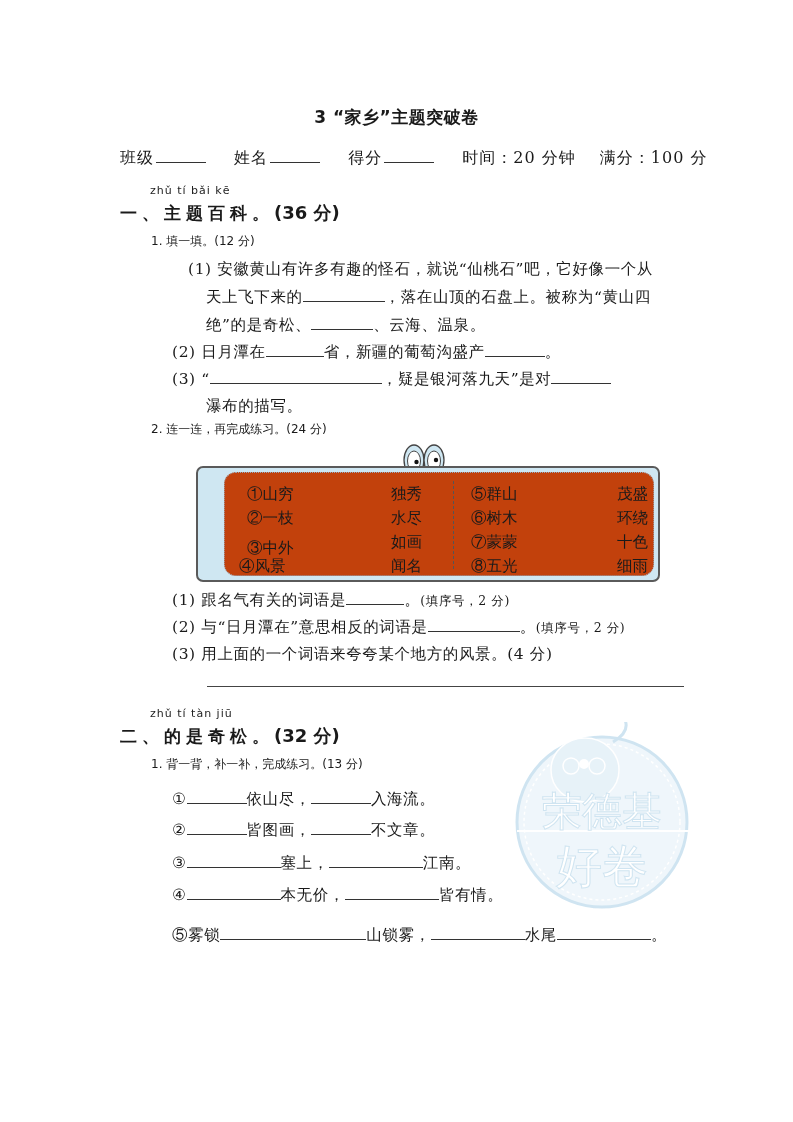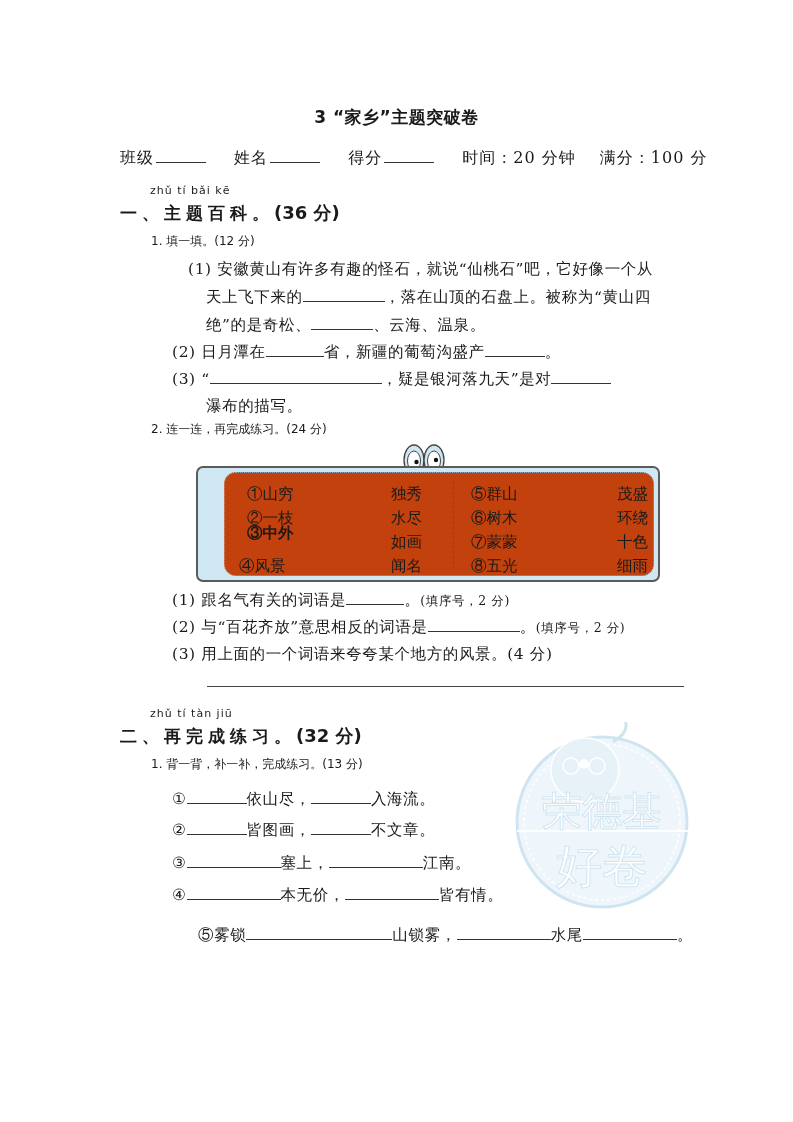--- a/index.html
+++ b/index.html
@@ -91,21 +91,21 @@
   <ellipse cx="32" cy="20" rx="6.5" ry="10" fill="#fff" stroke="#444" stroke-width="1"></ellipse>
   <circle cx="34" cy="19" r="2.2" fill="#111"></circle>
 </svg>
 
 <div class="box">
   <div class="box-inner">
     <div class="divider"></div>
 
     <div class="cell" style="left:22px; top:11px;">①山穷</div>
     <div class="cell" style="left:22px; top:35px;text-align:right;">②一枝</div>
-    <div class="cell" style="left:22px; top:50px;font-weight:bold;">③中外</div>
+    <div class="cell" style="left:22px; top:65px;">③中外</div>
     <div class="cell" style="left:14px; top:83px;">④风景</div>
 
     <div class="cell" style="left:166px; top:11px;">独秀</div>
     <div class="cell" style="left:166px; top:35px;">水尽</div>
     <div class="cell" style="left:166px; top:59px;">如画</div>
     <div class="cell" style="left:166px; top:83px;">闻名</div>
 
     <div class="cell" style="left:246px; top:11px;">⑤群山</div>
     <div class="cell" style="left:246px; top:35px;text-align:right;">⑥树木</div>
     <div class="cell" style="left:246px; top:59px;">⑦蒙蒙</div>
@@ -117,31 +117,31 @@
     <div class="cell" style="left:392px; top:83px;">细雨</div>
   </div>
 </div>
 
 <div class="abs line" style="left:172px; top:590px;">
   <span>(1)</span>
   <span>跟名气有关的词语是</span><span class="blank" style="width:58px;"></span><span>。</span><span class="small">(填序号，2 分)</span>
 </div>
 <div class="abs line" style="left:172px; top:617px;">
   <span>(2)</span>
-  <span>与“百花齐放”意思相反的词语是</span><span class="blank" style="width:92px;"></span><span>。</span><span class="small">(填序号，2 分)</span>
+  <span>与“日月潭在”意思相反的词语是</span><span class="blank" style="width:92px;"></span><span>。</span><span class="small">(填序号，2 分)</span>
 </div>
 <div class="abs line" style="left:172px; top:644px;text-align:center;">
   <span>(3)</span>
   <span>用上面的一个词语来夸夸某个地方的风景。(4 分)</span>
 </div>
 <div class="answer-line"></div>
 
 <div class="abs pinyin" style="left:150px; top:707px;">zhǔ  tí  tàn jiū</div>
 <div class="abs sec" style="left:120px; top:724px;">
-  <span>二、再完成练习。</span><span class="pts">(32 分)</span>
+  <span>二、的是奇松。</span><span class="pts">(32 分)</span>
 </div>
 
 <div class="abs q" style="left:151px; top:756px; font-family:'DejaVu Sans','Liberation Sans',sans-serif;">1. 背一背，补一补，完成练习。(13 分)</div>
 
 <svg class="watermark" viewBox="0 0 195 190">
   <circle cx="97" cy="100" r="85" fill="#e3f0f8" stroke="#a9cfe6" stroke-width="3"></circle>
   <circle cx="97" cy="100" r="78" fill="none" stroke="#ffffff" stroke-width="1.5" stroke-dasharray="3 3"></circle>
   <ellipse cx="80" cy="48" rx="34" ry="32" fill="#d4e8f4" stroke="#ffffff" stroke-width="1.5"></ellipse>
   <circle cx="66" cy="44" r="8" fill="none" stroke="#fff" stroke-width="1.5"></circle>
   <circle cx="92" cy="44" r="8" fill="none" stroke="#fff" stroke-width="1.5"></circle>
@@ -157,15 +157,15 @@
 </div>
 <div class="abs line" style="left:172px; top:820px;">
   <span>②</span><span class="blank" style="width:60px;"></span><span>皆图画，</span><span class="blank" style="width:60px;"></span><span>不文章。</span>
 </div>
 <div class="abs line" style="left:172px; top:853px;">
   <span>③</span><span class="blank" style="width:94px;"></span><span>塞上，</span><span class="blank" style="width:94px;"></span><span>江南。</span>
 </div>
 <div class="abs line" style="left:172px; top:885px;">
   <span>④</span><span class="blank" style="width:94px;"></span><span>本无价，</span><span class="blank" style="width:94px;"></span><span>皆有情。</span>
 </div>
-<div class="abs line" style="left:172px; top:925px;margin-left:26px;">
+<div class="abs line" style="left:172px; top:925px;">
   <span>⑤雾锁</span><span class="blank" style="width:146px;"></span><span>山锁雾，</span><span class="blank" style="width:94px;"></span><span>水尾</span><span class="blank" style="width:94px;"></span><span>。</span>
 </div>
 
 </body></html>

